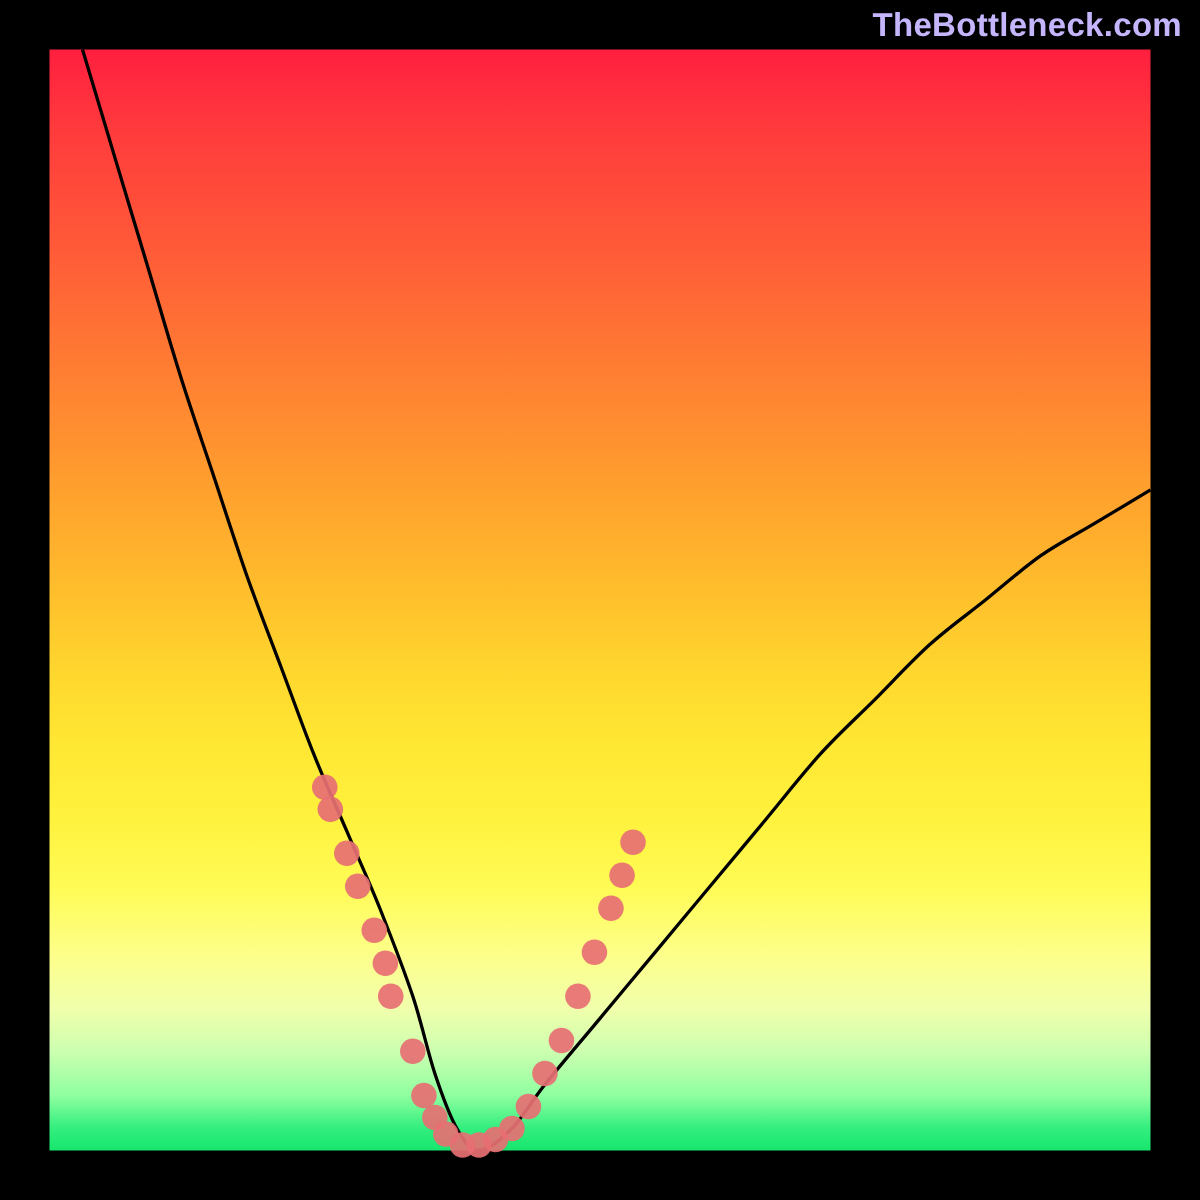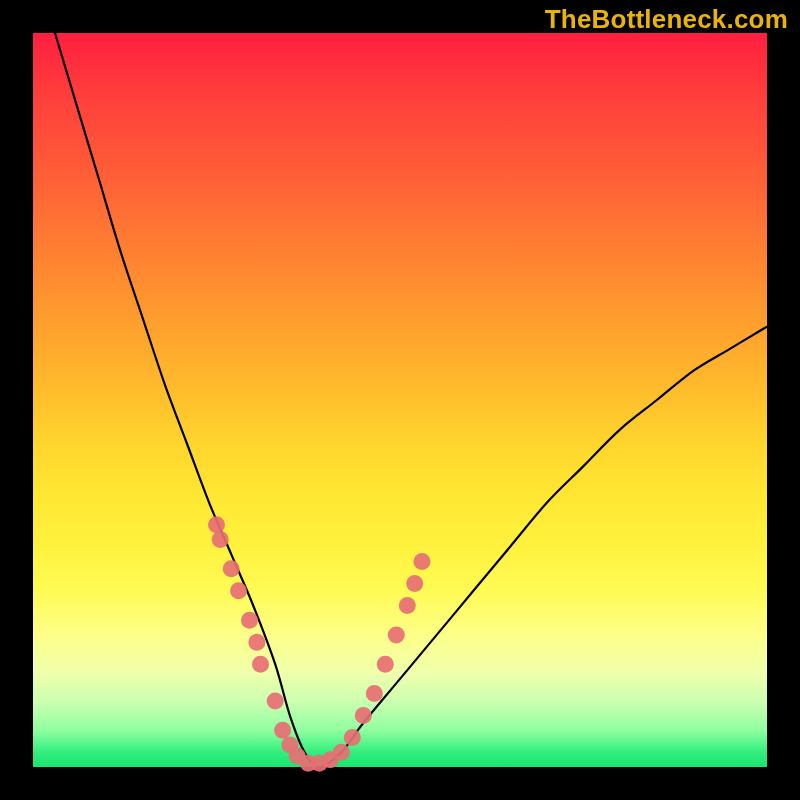--- a/index.html
+++ b/index.html
@@ -14,22 +14,22 @@
   .frame {
     position: relative;
     width: 800px;
     height: 800px;
     background: #000;
   }
   .watermark {
     position: absolute;
     top: 4px;
     right: 12px;
-    color: #eab308;
-    font-size: 26px;
+    color: #c4b5fd;
+    font-size: 22px;
     font-weight: bold;
     letter-spacing: 0.2px;
     user-select: none;
   }
   .plot {
     position: absolute;
     left: 33px;
     top: 33px;
     width: 734px;
     height: 734px;

